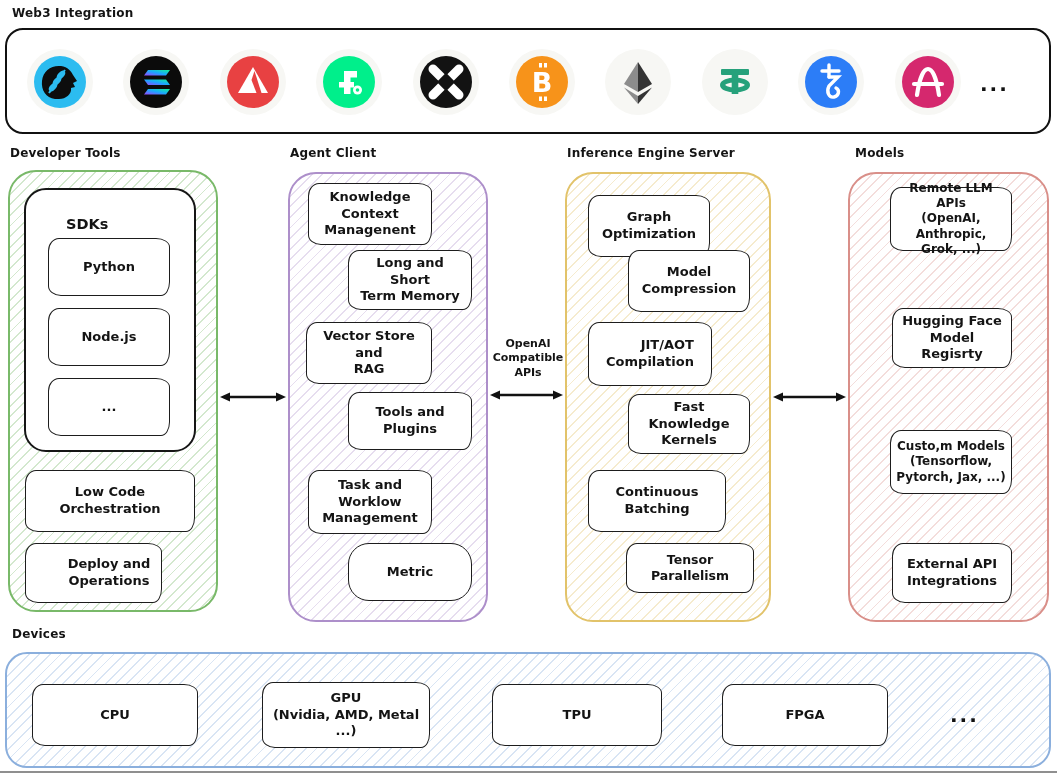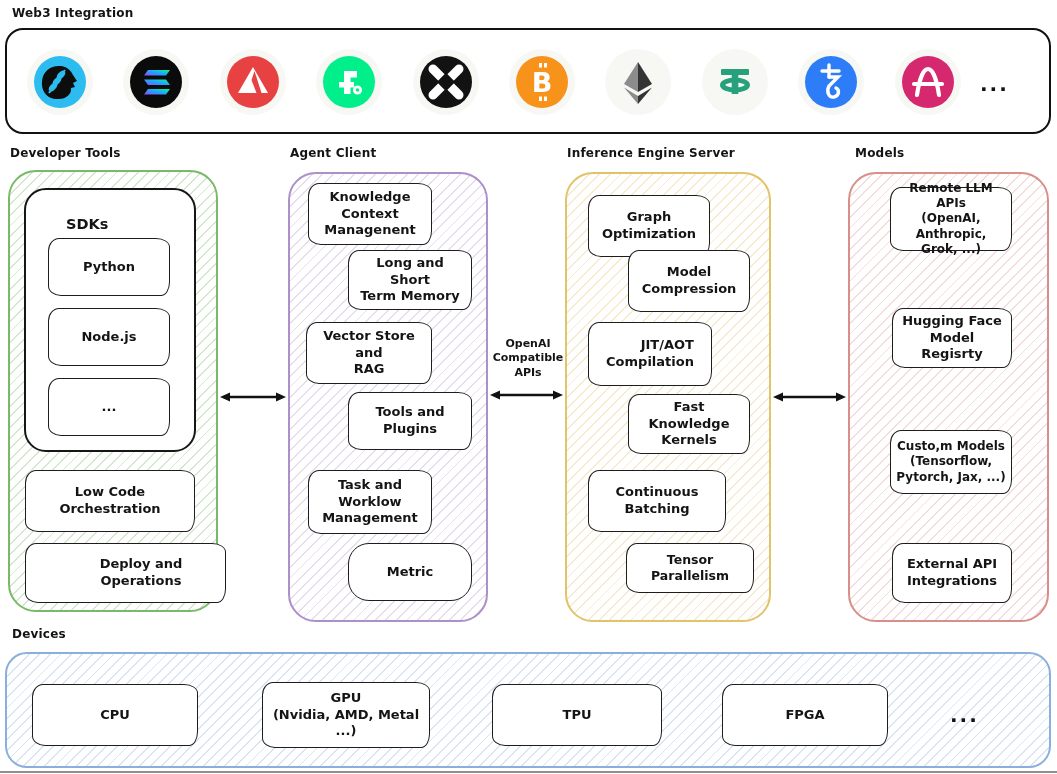--- a/index.html
+++ b/index.html
@@ -157,21 +157,21 @@
   <div class="section-label" style="left:10px;top:146px;">Developer Tools</div>
   <div class="container c-green" style="left:8px;top:170px;width:210px;height:442px;"></div>
   <div class="group" style="left:24px;top:188px;width:172px;height:264px;">
     <div class="group-label">SDKs</div>
   </div>
   <div class="box" style="left:48px;top:238px;width:122px;height:58px;">Python</div>
   <div class="box" style="left:48px;top:308px;width:122px;height:58px;">Node.js</div>
   <div class="box" style="left:48px;top:378px;width:122px;height:58px;font-weight:900;">...</div>
   <div class="box" style="left:25px;top:470px;width:170px;height:62px;">Low Code
 Orchestration</div>
-  <div class="box" style="left:25px;top:543px;width:201px;height:60px;padding-left:36px;">Deploy and Operations</div>
+  <div class="box" style="left:25px;top:543px;width:137px;height:60px;padding-left:36px;">Deploy and Operations</div>
 
   <div class="section-label" style="left:290px;top:146px;">Agent Client</div>
   <div class="container c-purple" style="left:288px;top:172px;width:200px;height:450px;"></div>
   <div class="box" style="left:308px;top:183px;width:124px;height:62px;">Knowledge
 Context
 Managenent</div>
   <div class="box" style="left:348px;top:250px;width:124px;height:60px;">Long and Short
 Term Memory</div>
   <div class="box" style="left:306px;top:322px;width:126px;height:62px;">Vector Store and
 RAG</div>

